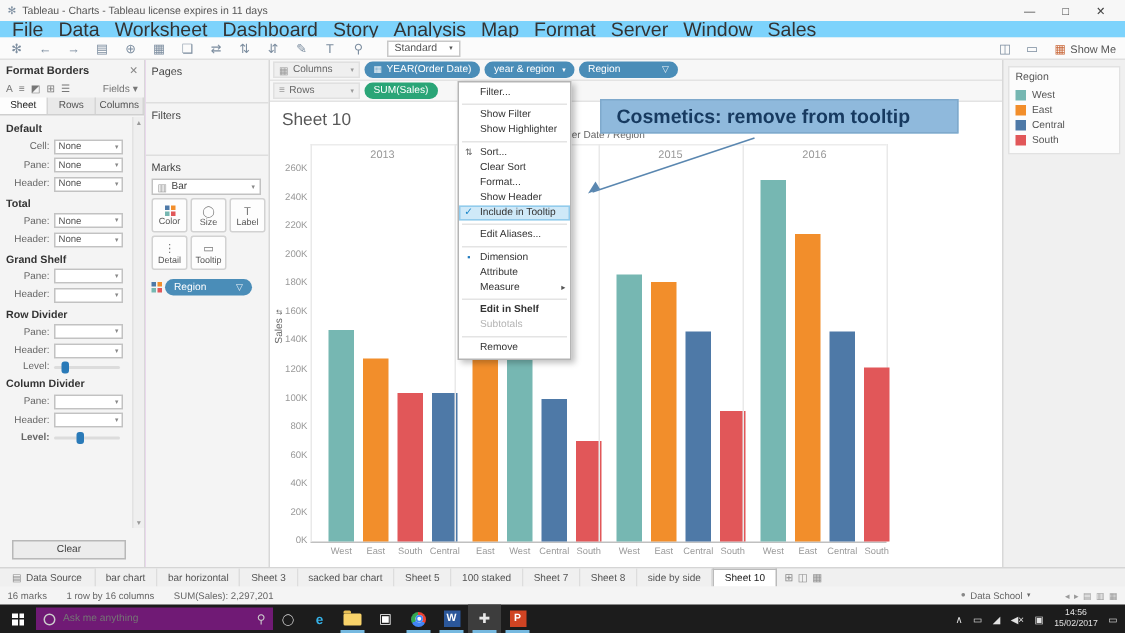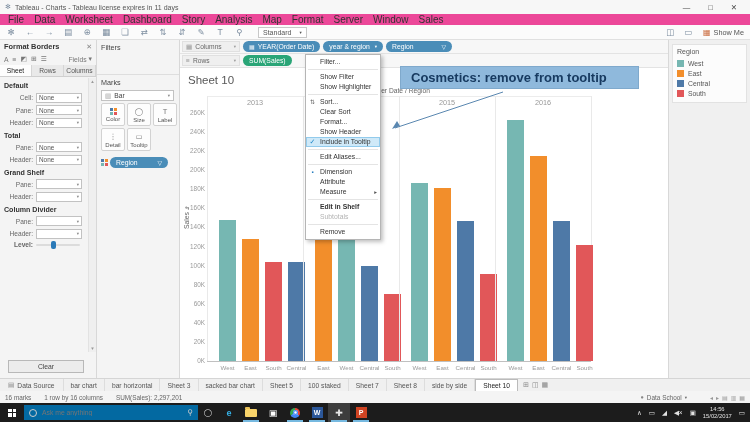--- a/index.html
+++ b/index.html
@@ -4,21 +4,21 @@
 <style>
 *{margin:0;padding:0;box-sizing:border-box}
 html,body{width:750px;height:422px;overflow:hidden}
 body{font-family:"Liberation Sans","DejaVu Sans",sans-serif;font-size:8px;color:#444;background:#f2f2f2;position:relative}
 .b{font-weight:bold}
 
 .titlebar{position:absolute;top:0;left:0;right:0;height:14px;background:#f7f7f7;display:flex;align-items:center;padding:0 5px;font-size:7px;color:#555;gap:4px}
 .tb-controls{margin-left:auto;display:flex;gap:18px;padding-right:8px;font-size:7.5px;color:#444}
 .tb-controls span{cursor:default}
 
-.menubar{position:absolute;top:14px;left:0;right:0;height:11px;background:#ec4899;display:flex;font-size:10px;color:#333;padding-left:3px}
+.menubar{position:absolute;top:14px;left:0;right:0;height:11px;background:#7dd3fc;display:flex;align-items:center;font-size:13px;color:#333;padding-left:3px}
 .mi{padding:0 5px}
 
 .toolbar{position:absolute;top:25px;left:0;right:0;height:15px;background:#fbfbfb;border-bottom:1px solid #e0e0e0;display:flex;align-items:center;padding:0 6px;font-size:8.5px;color:#7d8ea0}
 #toolbar-icons{display:flex;gap:9px;align-items:center}
 .tbi{width:10px;text-align:center}
 .std-select{display:flex;align-items:center;border:1px solid #c8c8c8;background:#fff;font-size:7px;color:#555;height:11px;padding:0 4px;gap:8px;margin-left:14px}
 .toolbar-right{margin-left:auto;display:flex;align-items:center;gap:10px}
 #toolbar-right2{display:flex;gap:8px}
 .showme{display:flex;align-items:center;gap:3px;font-size:7.3px;color:#555}
 .showme .ic{color:#c9683a;font-size:8px}
@@ -112,21 +112,21 @@
 
 .statusbar{position:absolute;top:391px;left:0;right:0;height:12px;background:#f4f4f4;display:flex;align-items:center;font-size:6.4px;color:#666;padding:0 5px;gap:13px}
 .sb-right{margin-left:auto;display:flex;align-items:center;gap:5px}
 .sb-user{display:flex;align-items:center;gap:3px}
 .sb-nav{display:flex;gap:3px;color:#999;font-size:6px;margin-left:18px}
 
 .taskbar{position:absolute;top:403px;left:0;right:0;height:19px;background:#1c1c1c;display:flex;align-items:center;color:#ddd}
 .start{width:24px;height:19px;display:flex;align-items:center;justify-content:center}
 .winlogo{display:grid;grid-template-columns:3.5px 3.5px;grid-template-rows:3.5px 3.5px;gap:1px}
 .winlogo span{background:#fff}
-.search{width:174px;height:15px;background:#0369a1;display:flex;align-items:center;padding:0 5px;gap:5px}
+.search{width:158px;height:15px;background:#701a75;display:flex;align-items:center;padding:0 5px;gap:5px}
 .scircle{width:8px;height:8px;border:1.3px solid #ccc;border-radius:50%;flex:none}
 .search input{background:transparent;border:none;outline:none;color:#bbb;font-size:6.8px;width:108px;font-family:"Liberation Sans","DejaVu Sans",sans-serif}
 .mic{margin-left:auto;font-size:8px;color:#ccc}
 .tview{width:20px;text-align:center;font-size:7.5px;color:#ddd}
 #task-apps{display:flex}
 .tapp{width:22px;height:19px;display:flex;align-items:center;justify-content:center;position:relative}
 .tapp.active{background:#3d3d3d}
 .tapp .ul{position:absolute;bottom:0;left:3px;right:3px;height:2px;background:#76b9e0}
 .chip{width:11px;height:11px;display:flex;align-items:center;justify-content:center;color:#fff;font-size:7px;font-weight:bold}
 .tglyph{font-size:9px;font-weight:bold}
@@ -272,20 +272,43 @@
           </div>
           <div class="frow">
             <span class="flbl">Header:</span>
             <span class="fsel">
               <span class="fval"></span>
               <span class="caret">▾</span>
             </span>
           </div>
         </div>
         <div class="fsec">
+          <div class="fsec-title">Row Divider</div>
+          <div class="frow">
+            <span class="flbl">Pane:</span>
+            <span class="fsel">
+              <span class="fval"></span>
+              <span class="caret">▾</span>
+            </span>
+          </div>
+          <div class="frow">
+            <span class="flbl">Header:</span>
+            <span class="fsel">
+              <span class="fval"></span>
+              <span class="caret">▾</span>
+            </span>
+          </div>
+          <div class="frow">
+            <span class="flbl">Level:</span>
+            <span class="slider">
+              <span class="thumb" style="left: 4.8px;"></span>
+            </span>
+          </div>
+        </div>
+        <div class="fsec">
           <div class="fsec-title">Column Divider</div>
           <div class="frow">
             <span class="flbl">Pane:</span>
             <span class="fsel">
               <span class="fval"></span>
               <span class="caret">▾</span>
             </span>
           </div>
           <div class="frow">
             <span class="flbl">Header:</span>
@@ -303,20 +326,21 @@
         </div>
       </div>
     <div class="fp-scroll">
       <span>▲</span>
       <span>▼</span>
     </div>
     <div class="fp-clear">Clear</div>
   </div>
 
   <div class="mid">
+    <div class="card pages"><span>Pages</span></div>
     <div class="card filters"><span>Filters</span></div>
     <div class="marksarea">
       <div>Marks</div>
       <div class="mark-type">
         <span style="color:#999">▥</span>
         <span>Bar</span>
         <span class="caret">▾</span>
       </div>
       <div class="mgrid" id="marks-buttons">
           <div class="mbtn">

